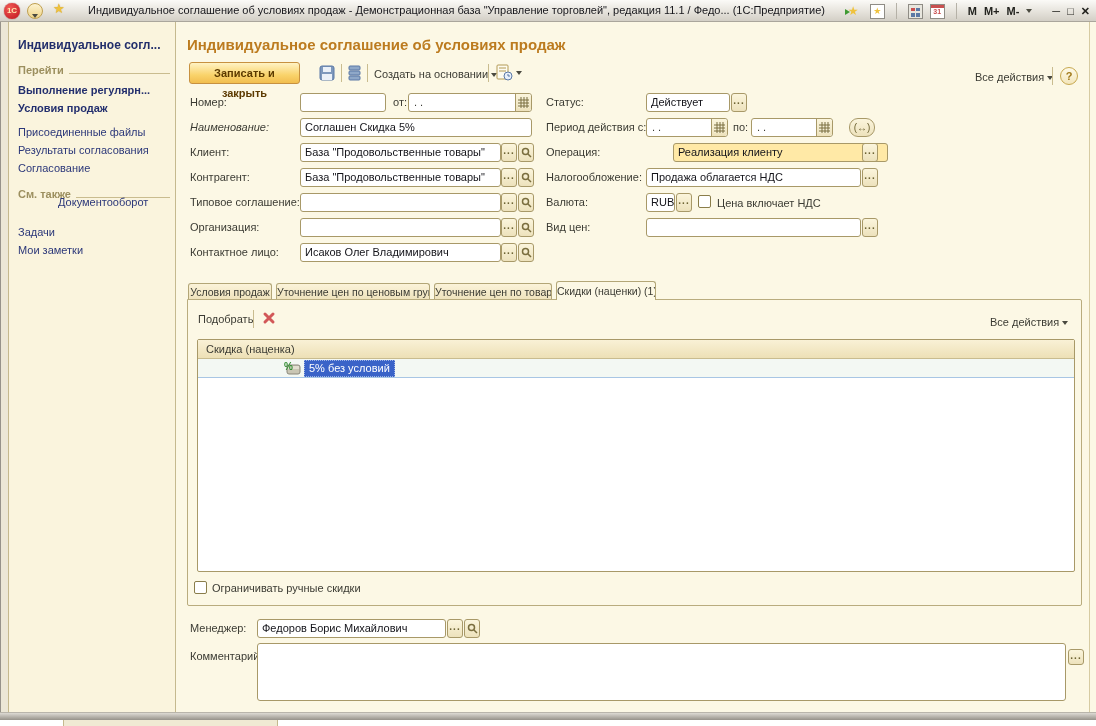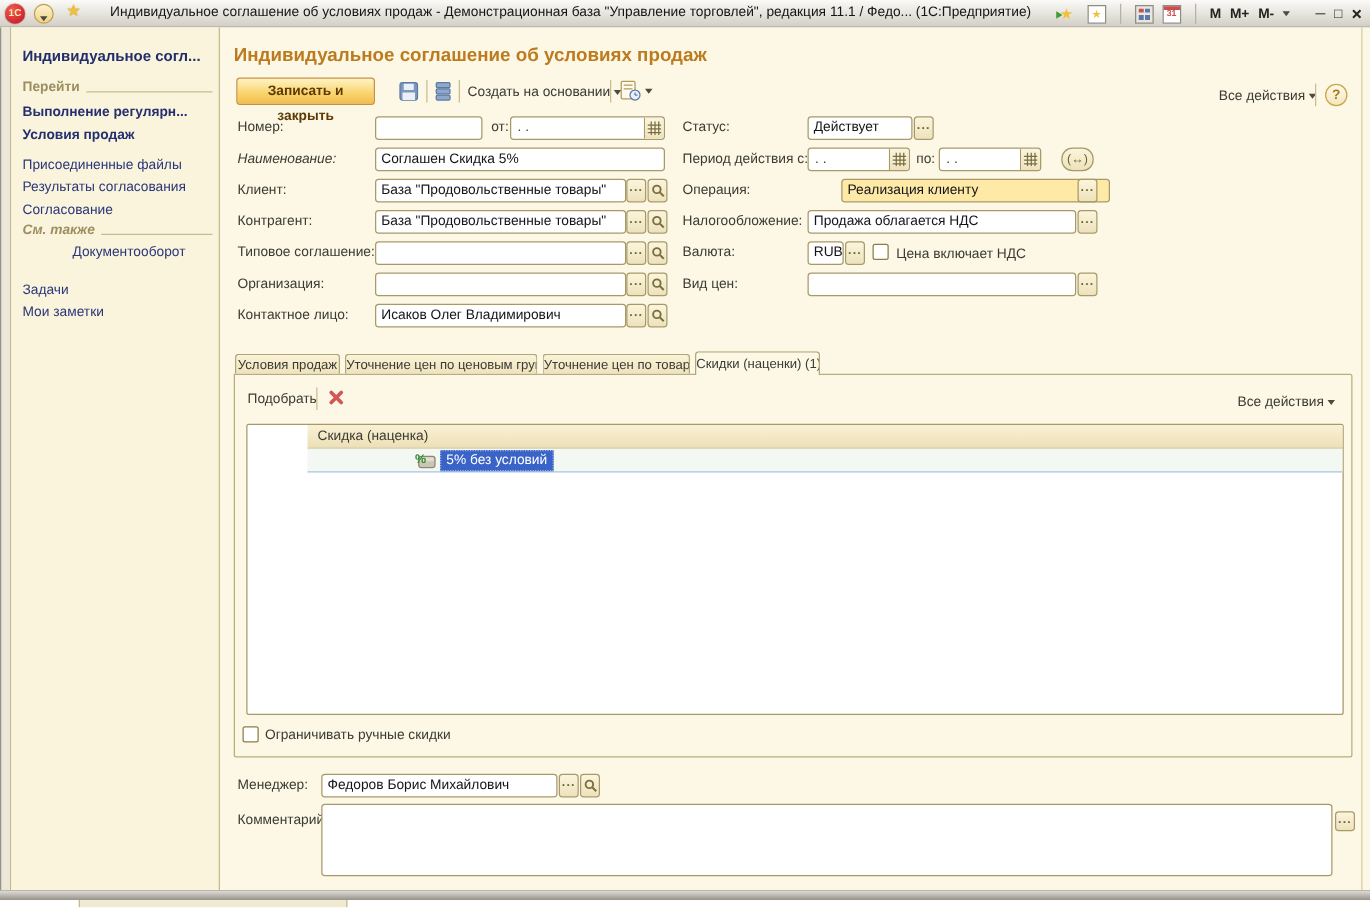--- a/index.html
+++ b/index.html
@@ -78,21 +78,21 @@
   .chk { position:absolute; width:13px; height:13px; background:#fff; border:1px solid #8A7D4A; border-radius:2px; cursor:pointer; }
 
   
   .tab { position:absolute; top:283px; height:16px; border:1px solid #B3A677; border-bottom:none;
     border-radius:3px 3px 0 0; background:linear-gradient(#FBF3D9,#EFE3BD); font-size:10.5px; color:#3B3B33;
     text-align:center; padding-top:2px; white-space:nowrap; overflow:hidden; cursor:pointer; }
   .tab.active { top:281px; height:19px; background:#FCF8E5; z-index:3; padding-top:3px; }
   .panel { position:absolute; left:187px; top:299px; width:895px; height:307px; border:1px solid #B9AC7E;
     background:#FCF8E5; border-radius:0 2px 2px 2px; }
   .tbl { position:absolute; left:197px; top:339px; width:878px; height:233px; border:1px solid #A89968;
-    background:#fff; border-radius:2px;padding-left:48px; }
+    background:#fff; border-radius:2px; }
   .tbl-head { height:19px; background:linear-gradient(#F9F1D6,#EDE0B6); border-bottom:1px solid #C9BC8F;
     font-size:11px; color:#3B3B33; padding:3px 0 0 8px; cursor:pointer; }
   .tbl-row { height:19px; background:#F3F8F3; border-bottom:1px solid #A8C6E4; display:flex; align-items:center; cursor:pointer; }
   .row-icon { margin-left:86px; display:inline-flex; }
   .sel-chip { margin-left:3px; background:#3A63C8; color:#fff; font-size:11px; padding:1px 4px 2px;
     border:1px dotted #9FB4E6; white-space:nowrap; }
 
   
   .comment-box { position:absolute; left:257px; top:643px; width:809px; height:58px; background:#fff;
     border:1px solid #A89968; border-radius:3px; }
@@ -140,21 +140,21 @@
   <div class="bg-sidebar"></div>
   <div class="line-right"></div>
 
   <div class="sb-title">Индивидуальное согл...</div>
   <div class="sb-hdr" style="top:64px;">Перейти</div>
   <div class="sb-link bold" style="top:84px;">Выполнение регулярн...</div>
   <div class="sb-link bold" style="top:102px;">Условия продаж</div>
   <div class="sb-link" style="top:126px;">Присоединенные файлы</div>
   <div class="sb-link" style="top:144px;">Результаты согласования</div>
   <div class="sb-link" style="top:162px;">Согласование</div>
-  <div class="sb-hdr" style="top:178px;font-style:italic;">См. также</div>
+  <div class="sb-hdr" style="top:188px;">См. также</div>
   <div class="sb-link" style="top:196px;margin-left:40px;">Документооборот</div>
   <div class="sb-link" style="top:226px;">Задачи</div>
   <div class="sb-link" style="top:244px;">Мои заметки</div>
 
   <div class="page-title">Индивидуальное соглашение об условиях продаж</div>
   <div class="btn-save">Записать и закрыть</div>
   <span class="miniicon" style="position:absolute;left:319px;top:65px;">
     <svg width="16" height="16">
         <rect x="1" y="1" width="14" height="14" rx="2" fill="#7E98BC" stroke="#5B79A6"></rect>
         <rect x="4" y="2" width="8" height="5" fill="#EAF0F8"></rect>

